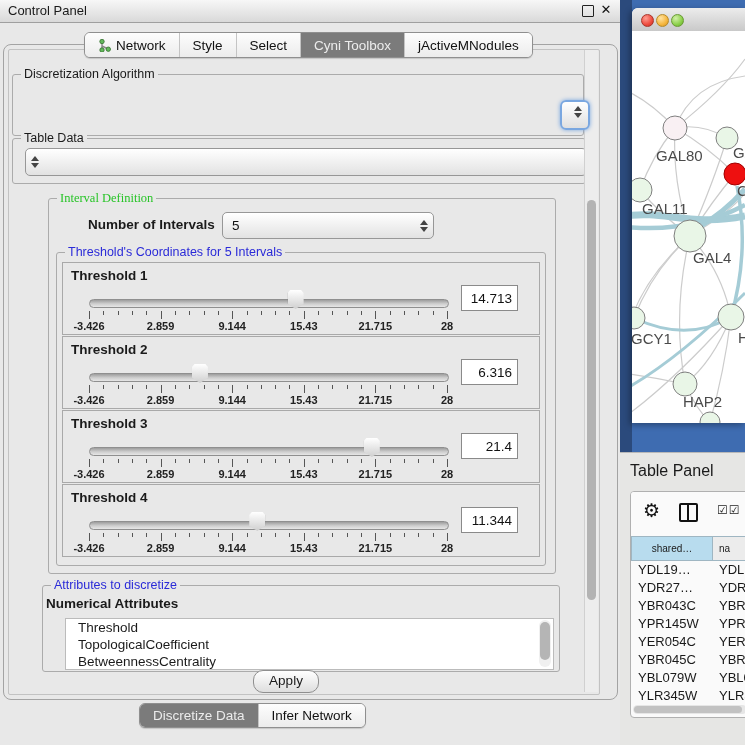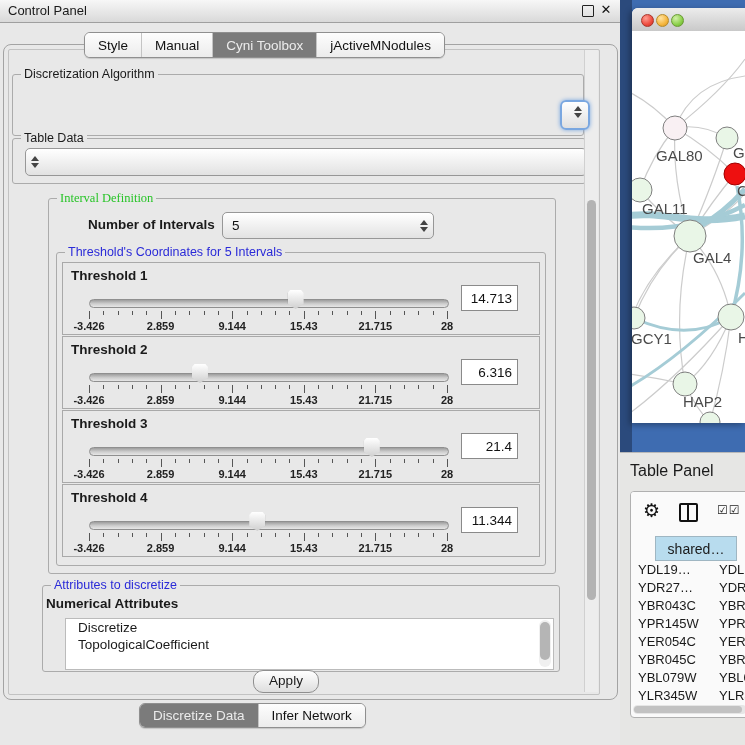--- a/index.html
+++ b/index.html
@@ -74,21 +74,21 @@
   .table-header-strip{position:absolute;left:0;top:452px;width:125px;height:33px;background:#e6e6e4;border-top:1px solid #b8b8b8;}
   .tp-title{position:absolute;left:10px;top:9px;font-size:16px;color:#1a1a1a;}
   .table-body-strip{position:absolute;left:0;top:485px;width:125px;height:260px;background:#e6e6e4;}
   .table-container{position:absolute;left:10px;top:6px;width:120px;height:225px;background:#fafafa;border:1px solid #b0b0b0;border-radius:4px;overflow:hidden;}
   .tbl-toolbar{position:absolute;left:0;top:0;width:120px;height:40px;background:#fafafa;}
   .gear{position:absolute;left:12px;top:7px;font-size:19px;color:#111;}
   .col-icon{position:absolute;left:48px;top:11px;width:15px;height:15px;border:2px solid #111;border-radius:2px;}
   .col-icon::after{content:"";position:absolute;left:5.5px;top:0;width:2px;height:15px;background:#111;}
   .chk-icons{position:absolute;left:86px;top:11px;font-size:12px;color:#222;letter-spacing:1px;}
   .tbl-header{position:absolute;left:0;top:44px;width:200px;height:25px;display:flex;}
-  .th-cell{box-sizing:border-box;border:1px solid #9fb6c2;font-size:14px;display:flex;align-items:center;justify-content:center;margin-left:24px;}
+  .th-cell{box-sizing:border-box;border:1px solid #9fb6c2;font-size:10px;display:flex;align-items:center;justify-content:center;}
   .th-cell.c1{width:82px;background:#b8dcee;}
   .th-cell.c2{width:70px;background:#ececec;border-left:none;justify-content:flex-start;padding-left:6px;}
   .tbl-rows{position:absolute;left:0;top:69px;width:200px;height:142px;overflow:hidden;}
   .tbl-row{display:flex;height:18px;line-height:18px;font-size:13px;}
   .td1{width:82px;padding-left:7px;box-sizing:border-box;white-space:nowrap;}
   .td2{width:70px;padding-left:6px;box-sizing:border-box;white-space:nowrap;}
   .h-scroll{position:absolute;left:2px;top:213px;width:114px;height:9px;background:#e6e6e6;border-radius:5px;}
   .h-scroll .th{position:absolute;left:1px;top:1px;width:108px;height:7px;background:#c2c2c2;border-radius:4px;}
   .net-icon{display:inline-block;width:13px;height:13px;}
 </style>
@@ -102,24 +102,34 @@
       <span class="cp-title">Control Panel</span>
       <span class="float-btn"></span>
       <span class="close-btn">✕</span>
     </div>
 
     <div class="outer-border"></div>
     <div class="inner-border"></div>
 
     <div class="tab-row">
       <div class="tab">
+        <svg class="net-icon" viewBox="0 0 13 13">
+          <line x1="4" y1="3" x2="4" y2="11" stroke="#8a8a8a" stroke-width="1.4"></line>
+          <line x1="4" y1="7" x2="10" y2="10" stroke="#8a8a8a" stroke-width="1.4"></line>
+          <circle cx="4" cy="2.5" r="2.2" fill="#63b85c" stroke="#35702f" stroke-width="0.8"></circle>
+          <circle cx="4" cy="11" r="2.2" fill="#63b85c" stroke="#35702f" stroke-width="0.8"></circle>
+          <circle cx="10.3" cy="10.2" r="2.2" fill="#63b85c" stroke="#35702f" stroke-width="0.8"></circle>
+        </svg>
+        <span>Network</span>
+      </div>
+      <div class="tab">
           <span>Style</span>
         </div>
       <div class="tab">
-          <span>Manual</span>
+          <span>Select</span>
         </div>
       <div class="tab selected">
           <span>Cyni Toolbox</span>
         </div>
       <div class="tab">
           <span>jActiveMNodules</span>
         </div>
     </div>
 
     <div class="group" style="left:12px;top:74px;width:570px;height:60px;">
@@ -334,22 +344,23 @@
           </div>
       </div>
       <input class="t-value" value="11.344" style="">
     </div>
 
     <div class="group" style="left:42px;top:585px;width:516px;height:85px;">
       <span class="group-label blue-t">Attributes to discretize</span>
     </div>
     <span style="position:absolute;left:46px;top:596px;font-weight:bold;font-size:13.5px;z-index:2;">Numerical Attributes</span>
     <div class="attr-list">
-      <div class="attr-item">Discretize</div>
+      <div class="attr-item">Threshold</div>
       <div class="attr-item">TopologicalCoefficient</div>
+      <div class="attr-item">BetweennessCentrality</div>
       <div class="attr-scroll">
           <div class="th"></div>
         </div>
     </div>
 
     <div class="apply-btn">Apply</div>
 
     <div class="v-scroll">
         <div class="th"></div>
       </div>

